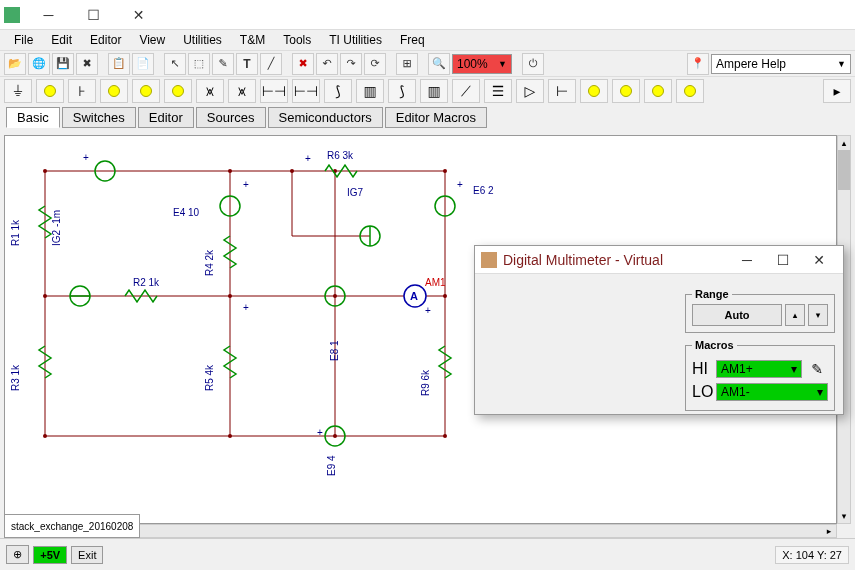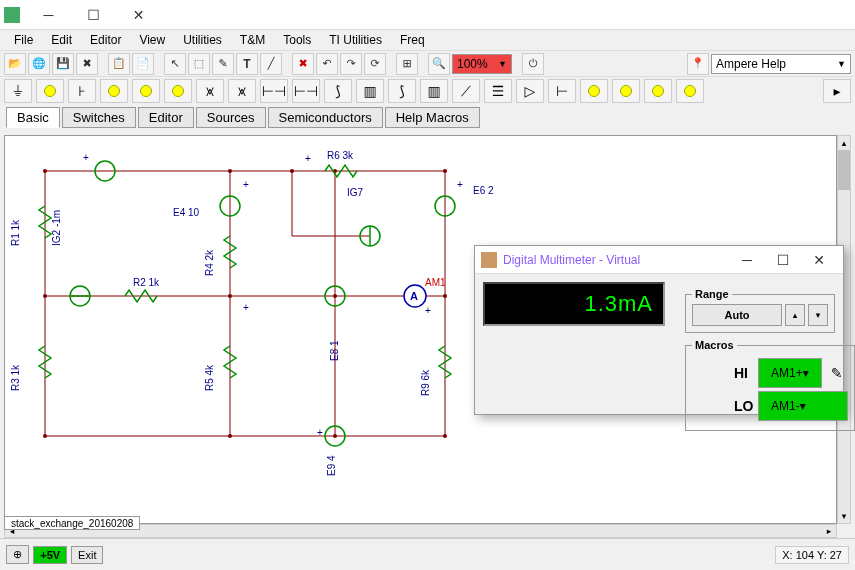--- a/index.html
+++ b/index.html
@@ -22,50 +22,50 @@
 .comp-btn.yellow::after { content: ""; position: absolute; width: 10px; height: 10px; border-radius: 50%; background: #ff0; border: 1px solid #aa0; }
 .tab-bar { display: flex; gap: 2px; padding: 2px 6px; background: #f0f0f0; }
 .tab { padding: 2px 10px; border: 1px solid #999; background: #e8e8e8; font-size: 13px; cursor: default; }
 .tab.active { background: #fff; border-bottom-color: #fff; }
 .canvas-area { position: absolute; top: 135px; left: 4px; right: 18px; bottom: 46px; background: #fff; background-image: radial-gradient(circle, #ccc 0.5px, transparent 0.5px); background-size: 8px 8px; border: 1px solid #999; overflow: hidden; }
 .scroll-v { position: absolute; top: 135px; right: 4px; width: 14px; bottom: 46px; background: #e8e8e8; border: 1px solid #ccc; }
 .scroll-v .thumb { position: absolute; top: 14px; left: 0; right: 0; height: 40px; background: #c0c0c0; }
 .scroll-v .arr { position: absolute; left: 0; right: 0; height: 14px; display: flex; align-items: center; justify-content: center; font-size: 9px; }
 .scroll-h { position: absolute; bottom: 32px; left: 4px; right: 18px; height: 14px; background: #e8e8e8; border: 1px solid #ccc; }
 .scroll-h .arr { position: absolute; top: 0; bottom: 0; width: 14px; display: flex; align-items: center; justify-content: center; font-size: 9px; }
-.doc-tab { position: absolute; bottom: 40px; left: 4px; height: 14px; background: #fff; border: 1px solid #999; padding: 0 6px; font-size: 10px; display: flex; align-items: center; z-index: 1; }
+.doc-tab { position: absolute; bottom: 32px; left: 4px; height: 24px; background: #fff; border: 1px solid #999; padding: 0 6px; font-size: 10px; display: flex; align-items: center; z-index: 1; }
 .statusbar { position: absolute; bottom: 0; left: 0; right: 0; height: 32px; display: flex; align-items: center; padding: 2px 6px; gap: 4px; border-top: 1px solid #ccc; background: #f0f0f0; }
 .stat-btn { padding: 2px 6px; border: 1px solid #999; background: #e8e8e8; font-size: 11px; }
 .stat-btn.green { background: #0c0; color: #000; font-weight: bold; }
 .coords { margin-left: auto; padding: 2px 6px; border: 1px solid #ccc; background: #f5f5f5; font-size: 11px; }
 svg.circuit { position: absolute; top: 0; left: 0; }
 svg .wire { stroke: #800000; stroke-width: 1; fill: none; }
 svg .comp { stroke: #009000; stroke-width: 1.5; fill: none; }
 svg .node { fill: #800000; }
 svg .lbl { font-size: 10px; fill: #008; font-family: Arial; }
 svg .plus { font-size: 10px; fill: #008; }
 svg .am-circle { stroke: #00a; stroke-width: 1.5; fill: #fff; }
 svg .am-text { fill: #00a; font-family: Arial; font-size: 11px; font-weight: bold; }
 .multimeter { position: absolute; top: 245px; left: 474px; width: 370px; height: 170px; background: #f0f0f0; border: 1px solid #999; box-shadow: 4px 4px 10px rgba(0,0,0,0.3); z-index: 10; }
 .mm-title { height: 28px; display: flex; align-items: center; padding: 0 6px; background: #fff; border-bottom: 1px solid #ddd; }
-.mm-title .t { flex: 1; color: #8b5cf6; font-size: 12px; }
+.mm-title .t { flex: 1; color: #7f1d1d; font-size: 14px; }
 .mm-body { padding: 8px; display: flex; gap: 8px; }
 .mm-left { flex: 1; }
 .mm-display { width: 182px; height: 44px; background: #000; border: 2px inset #999; display: flex; align-items: center; justify-content: flex-end; padding: 0 10px; color: #0f0; font-family: "Arial"; font-size: 22px; font-weight: 500; letter-spacing: 1px; }
 .mm-fieldset { border: 1px solid #999; padding: 4px 6px 6px; margin-top: 6px; }
 .mm-fieldset legend { font-size: 11px; font-weight: bold; padding: 0 3px; }
 .mm-fn-grid { display: grid; grid-template-columns: repeat(3, 1fr); gap: 3px; }
 .mm-fn-btn { height: 22px; border: 1px solid #999; background: #e8e8e8; display: flex; align-items: center; justify-content: center; font-size: 11px; font-weight: bold; cursor: default; }
 .mm-right { width: 150px; }
 .mm-range { display: flex; gap: 3px; align-items: center; }
 .mm-range .mm-fn-btn { flex: 1; }
 .mm-range .spin { width: 20px; height: 22px; border: 1px solid #999; background: #e8e8e8; display: flex; align-items: center; justify-content: center; font-size: 9px; }
 .mm-input-row { display: flex; align-items: center; gap: 4px; margin: 3px 0; }
-.mm-input-row .lbl { font-size: 14px; font-weight: bold; width: 20px; margin-left: 42px; }
-.mm-input-row .sel { flex: 1; height: 30px; border: 1px solid #999; background: #0c0; color: #000; display: flex; align-items: center; justify-content: flex-start; padding: 0 12px; font-size: 11px; font-family: monospace; }
+.mm-input-row .lbl { font-size: 16px; font-weight: normal; width: 20px; }
+.mm-input-row .sel { flex: 1; height: 18px; border: 1px solid #999; background: #0c0; color: #000; display: flex; align-items: center; justify-content: space-between; padding: 0 4px; font-size: 11px; font-family: monospace; }
 .probe-icon { width: 22px; height: 22px; display: inline-flex; align-items: center; justify-content: center; font-size: 14px; }
 </style>
 </head>
 <body>
 
 <div class="titlebar">
   <span class="icon"></span>
   <div class="win-btns">
     <div class="win-btn">─</div>
     <div class="win-btn">☐</div>
@@ -150,21 +150,21 @@
   <span style="flex:1"></span>
   <span class="comp-btn">▸</span>
 </div>
 
 <div class="tab-bar" id="comp-tabs">
     <div class="tab active">Basic</div>
     <div class="tab">Switches</div>
     <div class="tab">Editor</div>
     <div class="tab">Sources</div>
     <div class="tab">Semiconductors</div>
-    <div class="tab">Help Macros</div>
+    <div class="tab">Editor Macros</div>
   </div>
 
 <div class="canvas-area">
   <svg class="circuit" width="830" height="400">
 
     <line class="wire" x1="40" y1="35" x2="440" y2="35"></line>
     <line class="wire" x1="40" y1="160" x2="440" y2="160"></line>
     <line class="wire" x1="40" y1="300" x2="440" y2="300"></line>
     <line class="wire" x1="40" y1="35" x2="40" y2="300"></line>
     <line class="wire" x1="225" y1="35" x2="225" y2="300"></line>
@@ -267,21 +267,20 @@
 <div class="multimeter">
   <div class="mm-title">
     <span style="width:16px;height:16px;background:#c96;margin-right:6px"></span>
     <span class="t">Digital Multimeter - Virtual</span>
     <span class="win-btn" style="width:36px;height:24px">─</span>
     <span class="win-btn" style="width:36px;height:24px">☐</span>
     <span class="win-btn" style="width:36px;height:24px">✕</span>
   </div>
   <div class="mm-body">
     <div class="mm-left">
-      <div class="mm-display">1.3mA</div>
     </div>
     <div class="mm-right">
       <fieldset class="mm-fieldset">
         <legend>Range</legend>
         <div class="mm-range">
           <span class="mm-fn-btn">Auto</span>
           <span class="spin">▴</span>
           <span class="spin">▾</span>
         </div>
       </fieldset>

